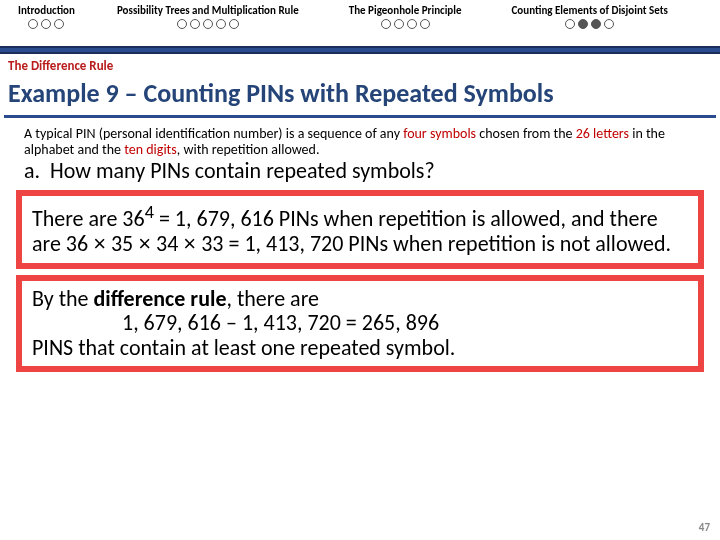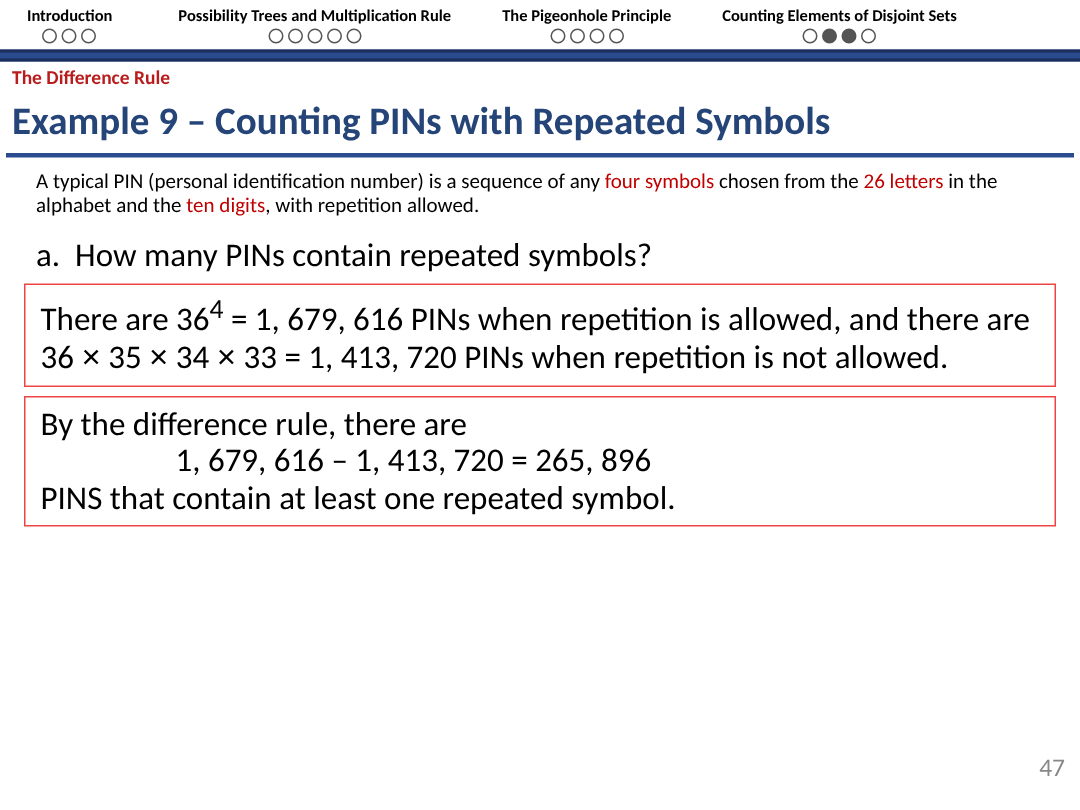--- a/index.html
+++ b/index.html
@@ -1,59 +1,59 @@
 <!DOCTYPE html>
 <html><head>
 <meta charset="utf-8">
 <style>
   * { margin: 0; padding: 0; box-sizing: border-box; }
   html, body { width: 720px; height: 540px; font-family: Calibri, Arial, sans-serif; background: #fff; overflow: hidden; }
   .slide { width: 720px; height: 540px; position: relative; }
 
-  .nav { width: 100%; background: #fff; display: flex; padding: 4px 0 4px 0; }
+  .nav { width: 100%; background: #fff; display: flex; padding: 4px 0 17px 0; gap: 16px; }
   .nav-item { display: flex; flex-direction: column; align-items: center; padding: 0 6px; }
   .nav-label { font-size: 11px; font-weight: 700; color: #000; white-space: nowrap; margin-bottom: 2px; }
   .dots { display: flex; gap: 3px; }
   .dot { width: 10px; height: 10px; border: 1.5px solid #555; border-radius: 50%; background: #fff; }
   .dot.filled { background: #555; }
 
   .blue-bar { width: 100%; height: 8px; background: #2a4b8d; border-top: 2px solid #1b2f5a; border-bottom: 2px solid #1b2f5a; }
 
   .subhead { font-size: 13px; font-weight: 700; color: #b91c1c; padding: 4px 8px 2px 8px; }
 
   .title-wrap { border-bottom: 3px solid #2a4b8d; margin: 0 4px 8px 4px; padding: 2px 4px 6px 4px; }
   .title { font-size: 26px; color: #254478; font-weight: 700; }
 
   .body { padding: 0 24px; }
   .para { font-size: 14px; color: #000; line-height: 1.12; }
   .red { color: #c00000; }
-  .listq { font-size: 22px; color: #000; margin-left: 26px; text-indent: -26px; line-height: 1.12; margin-top: 14px; }
+  .listq { font-size: 22px; color: #000; margin-left: 26px; text-indent: -26px; line-height: 1.12; margin-top: 2px; }
 
-  .box { border: 1px solid #ef4444; margin: 6px 16px 0 16px; padding: 6px 10px; font-size: 22px; color: #000; line-height: 1.12; }
-  .box .highlight { color: #000; font-weight: 400; }
+  .box { border: 6px solid #ef4444; margin: 6px 16px 0 16px; padding: 6px 10px; font-size: 22px; color: #000; line-height: 1.12; }
+  .box .highlight { color: #000; font-weight: 700; }
   .box .hlred { color: #000000; font-weight: 400; }
   .mult { font-family: 'Segoe UI Symbol', Arial; }
 
-  .pageno { position: absolute; right: 10px; bottom: 18px; font-size: 17px; color: #888; }
+  .pageno { position: absolute; right: 10px; bottom: 6px; font-size: 11px; color: #888; font-weight: bold; }
 </style>
 </head>
 <body>
 
 <div class="slide">
 
   <div class="nav">
     <div class="nav-item" style="margin-left:12px;">
       <div class="nav-label">Introduction</div>
       <div class="dots">
         <span class="dot"></span>
         <span class="dot"></span>
         <span class="dot"></span>
       </div>
     </div>
-    <div class="nav-item" style="margin-left:32px;">
+    <div class="nav-item" style="margin-left:14px;">
       <div class="nav-label">Possibility Trees and Multiplication Rule</div>
       <div class="dots">
         <span class="dot"></span>
         <span class="dot"></span>
         <span class="dot"></span>
         <span class="dot"></span>
         <span class="dot"></span>
       </div>
     </div>
     <div class="nav-item" style="margin-left:22px;">

